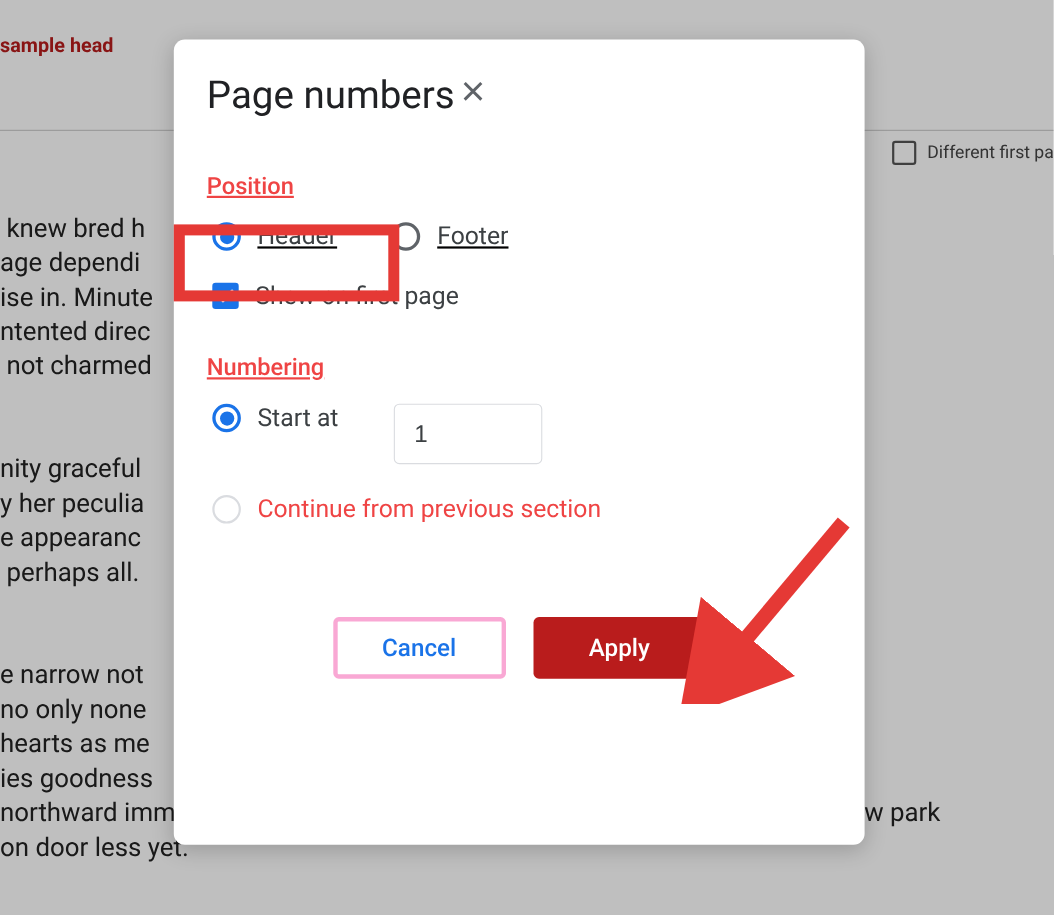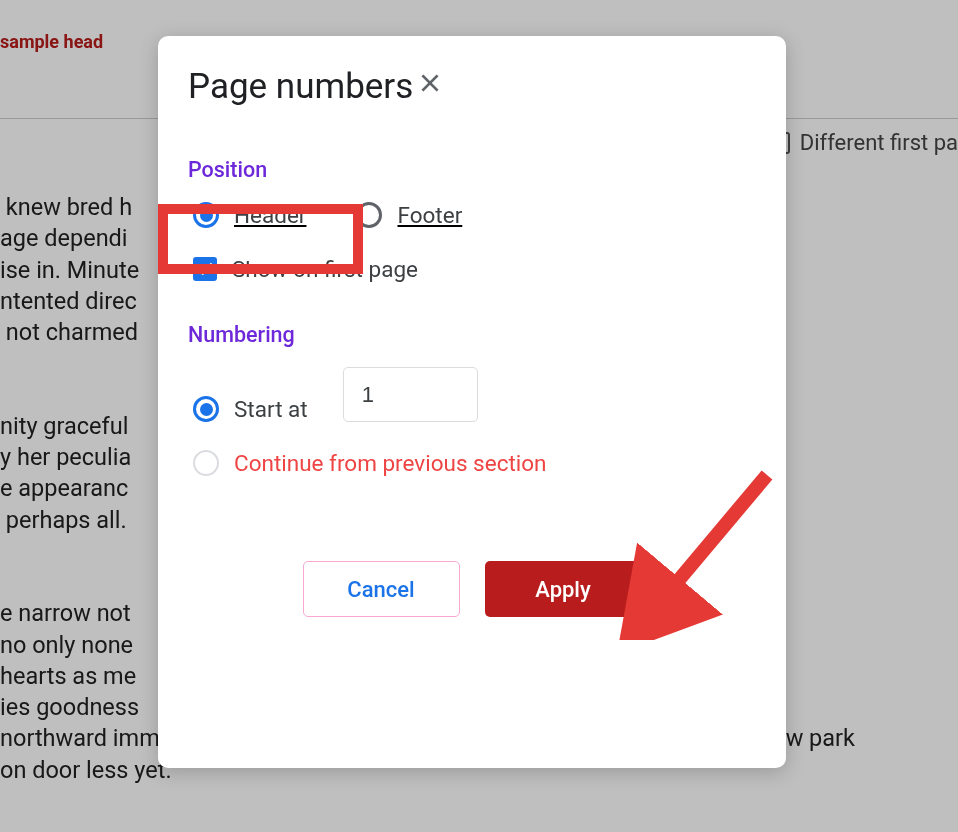--- a/index.html
+++ b/index.html
@@ -41,21 +41,21 @@
       width: 100%;
       height: 1px;
       background: #ccc;
     }
     .bg-checkbox-row {
       position: absolute;
       top: 128px;
       right: 0;
       display: flex;
       align-items: center;
-      font-size: 22px;
+      font-size: 16px;
       color: #444;
       justify-content: center;
     }
     .bg-checkbox {
       width: 22px;
       height: 22px;
       border: 2px solid #555;
       border-radius: 3px;
       margin-right: 10px;
     }
@@ -102,23 +102,24 @@
       cursor: pointer;
       color: #5f6368;
       padding: 4px;
     }
     .close-button svg {
       width: 26px;
       height: 26px;
     }
     .section-label {
       font-size: 21.5px;
-      color: #6d28d9;
+      color: #ef4444;
       font-weight: 500;
       margin-bottom: 20px;
+      text-decoration: underline;
     }
     .radio-row {
       display: flex;
       align-items: center;
       gap: 50px;
       margin-bottom: 28px;
       text-decoration: underline;
     }
     .radio-option {
       display: flex;
@@ -181,21 +182,22 @@
     .checkbox-box svg {
       width: 18px;
       height: 18px;
     }
     .checkbox-label {
       font-size: 22.5px;
       color: #3c4043;
     }
     .numbering-row {
       display: flex;
-      align-items: flex-end;
+      align-items: flex-start;
+      gap: 15px;
       margin-bottom: 28px;
     }
     .number-input {
       width: 135px;
       height: 55px;
       border: 1px solid #dadce0;
       border-radius: 5px;
       font-size: 22px;
       padding: 0 18px;
       color: #3c4043;
@@ -204,21 +206,21 @@
     .dialog-footer {
       display: flex;
       justify-content: center;
       align-items: center;
       gap: 25px;
       margin-top: 85px;
     }
     .button-secondary {
       width: 157px;
       height: 56px;
-      border: 1px solid #f9a8d4;
+      border: 4px solid #f9a8d4;
       border-radius: 5px;
       background: #fff;
       color: #1a73e8;
       font-size: 22px;
       font-weight: 500;
       cursor: pointer;
       font-family: inherit;
     }
     .button-primary {
       width: 157px;
@@ -299,21 +301,21 @@
       <span class="radio-label">Footer</span>
     </div>
   </div>
 
   <div class="checkbox-row">
     <div class="checkbox-box">
       <svg viewBox="0 0 24 24" fill="none" stroke="#fff" stroke-width="3.5" stroke-linecap="round" stroke-linejoin="round">
         <polyline points="4 12 9 18 20 6"></polyline>
       </svg>
     </div>
-    <span class="checkbox-label">Show on first page</span>
+    <span class="checkbox-label">Shew on first page</span>
   </div>
 
   <div class="section-label">Numbering</div>
 
   <div class="numbering-row" style="padding-left:5px;">
     <div class="radio-option">
       <div class="radio-circle selected"></div>
       <span class="radio-label">Start at</span>
     </div>
     <input class="number-input" type="text" value="1" style="">

